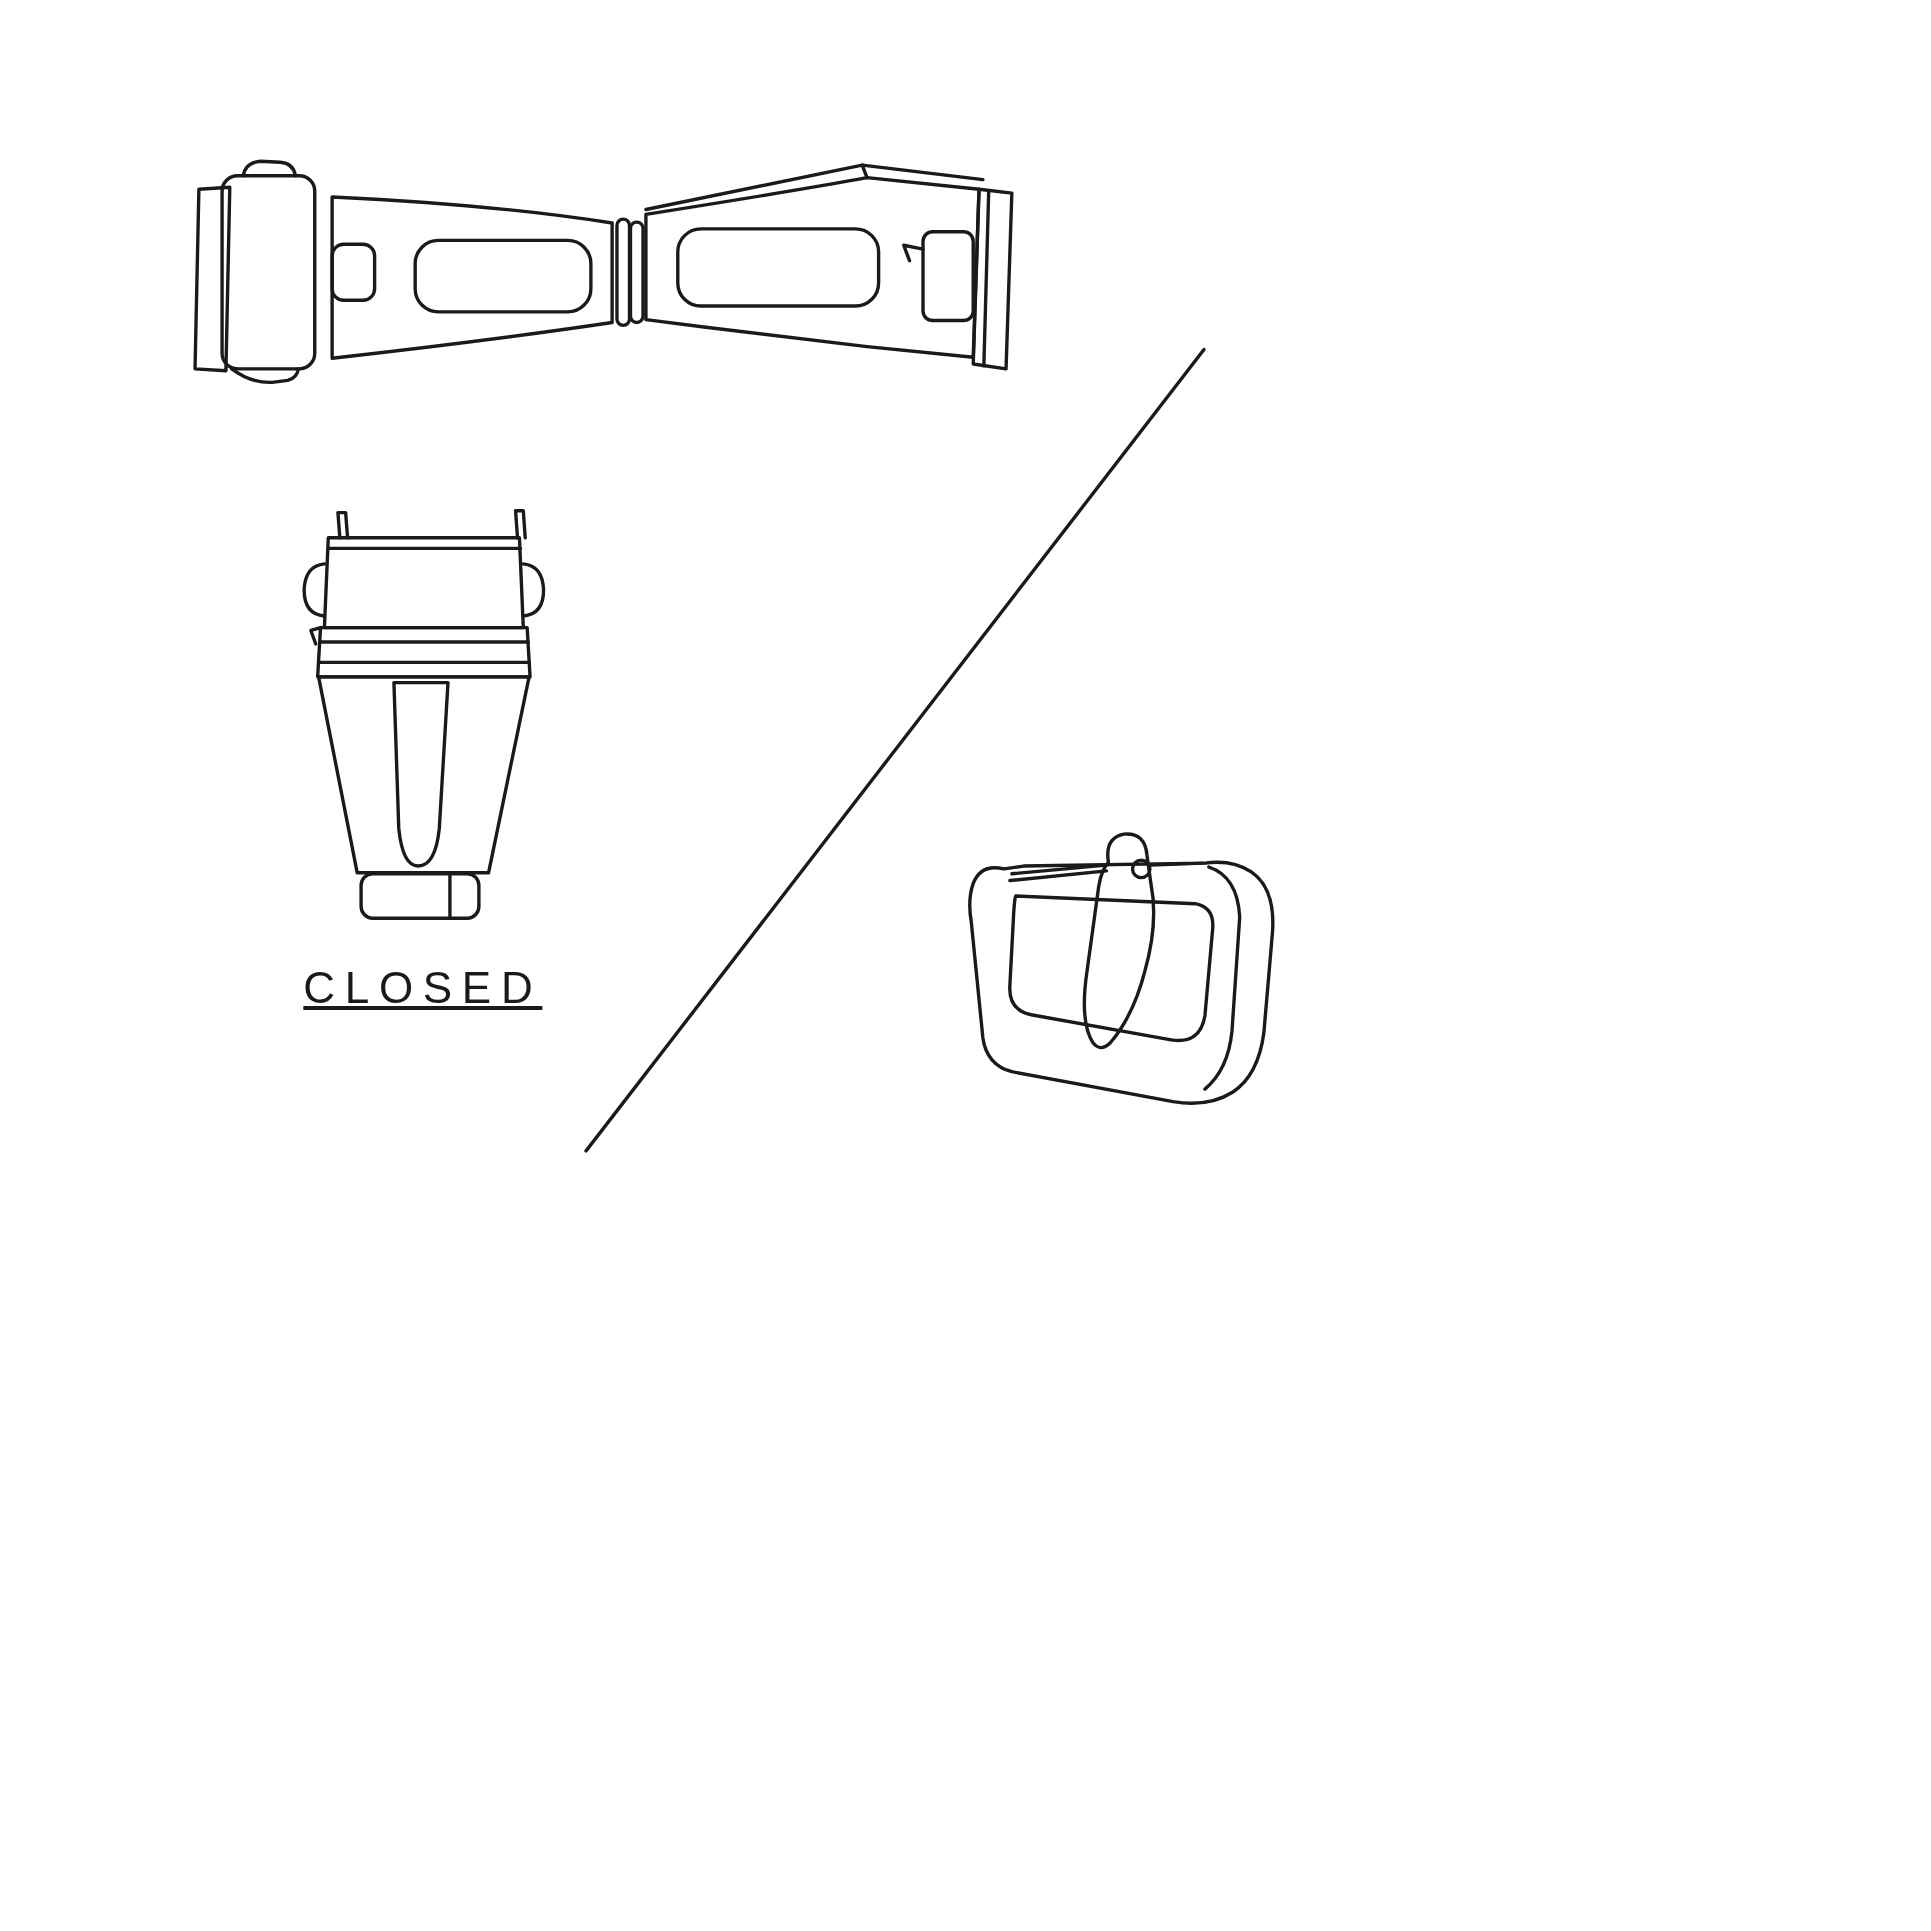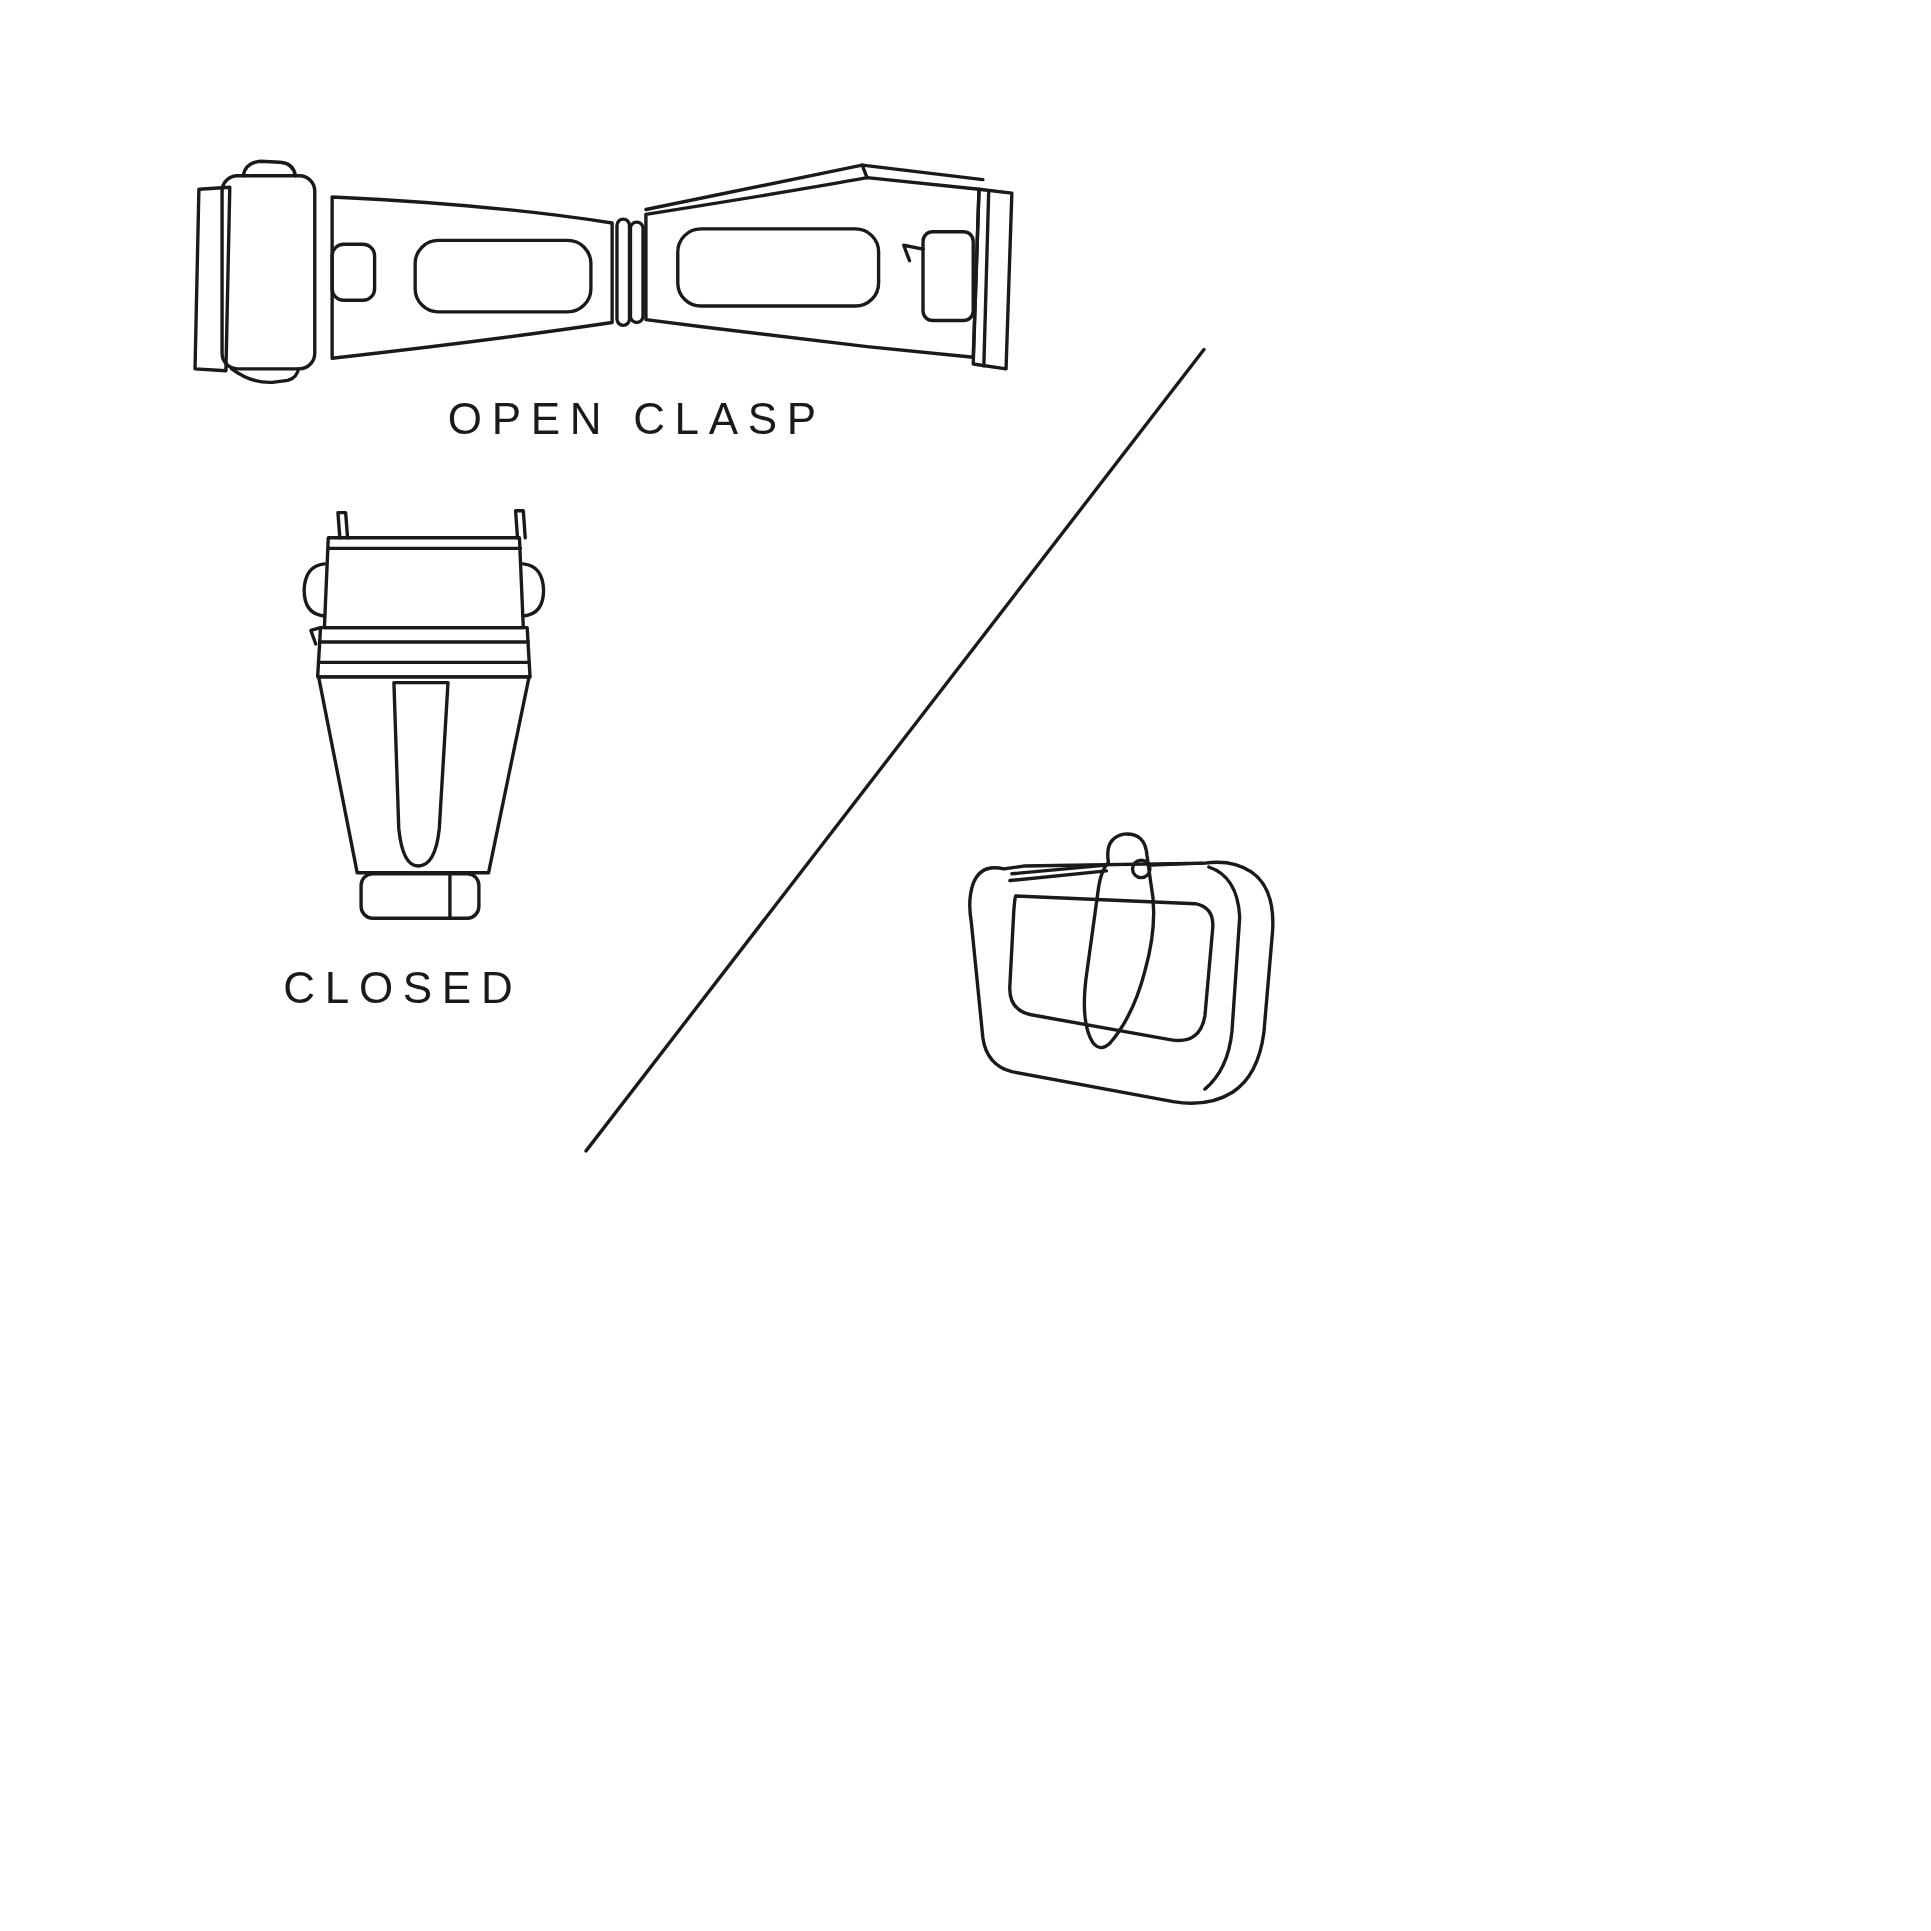--- a/index.html
+++ b/index.html
@@ -113,19 +113,18 @@
 
       <line x1="1046" y1="912" x2="1146" y2="902"></line>
       <line x1="1048" y1="905" x2="1146" y2="896"></line>
       <circle cx="1182" cy="900" r="9"></circle>
       <line x1="1192" y1="896" x2="1246" y2="894"></line>
 
       <path d="M1148,893 Q1144,868 1164,864 Q1186,862 1188,886 L1192,915 Q1200,955 1186,1005 Q1174,1052 1150,1080 Q1140,1090 1132,1080 Q1118,1058 1126,1005 L1138,918 Q1141,900 1148,893 Z"></path>
     </g>
   </svg>
 
-  <div class="label" style="left:632px; top:394px;">OPEN CLASP</div>
 
-  <div class="label" style="left:398px; top:963px;">CLOSED</div>
+  <div class="label" style="left:418px; top:963px;text-decoration:underline;">CLOSED</div>
 
 
 </div>
 
 
 </body></html>

